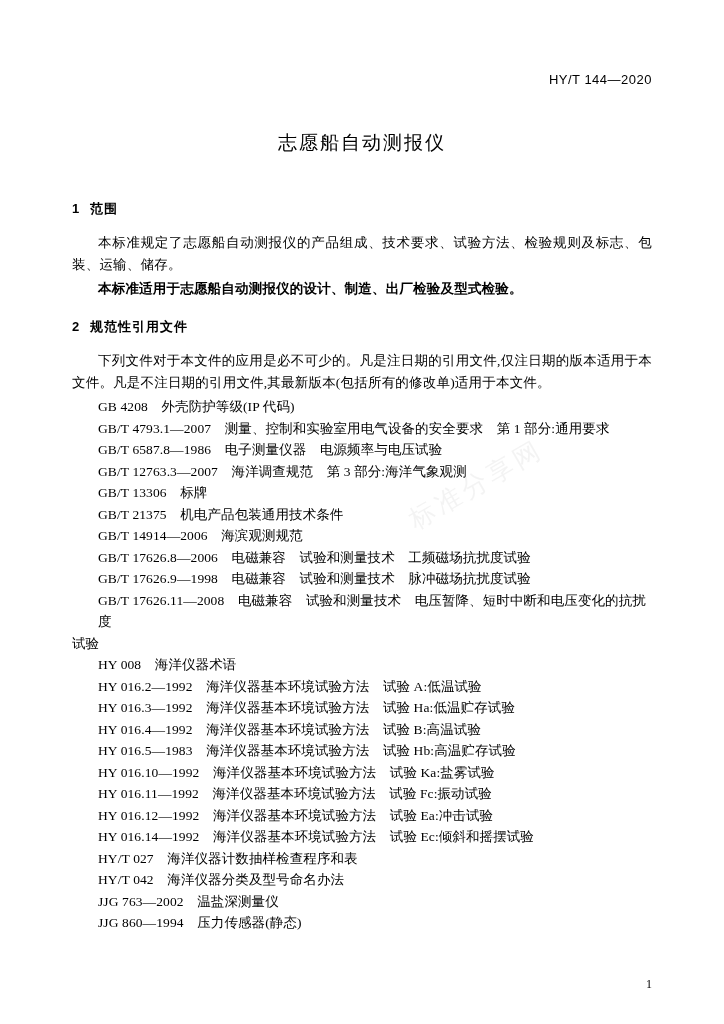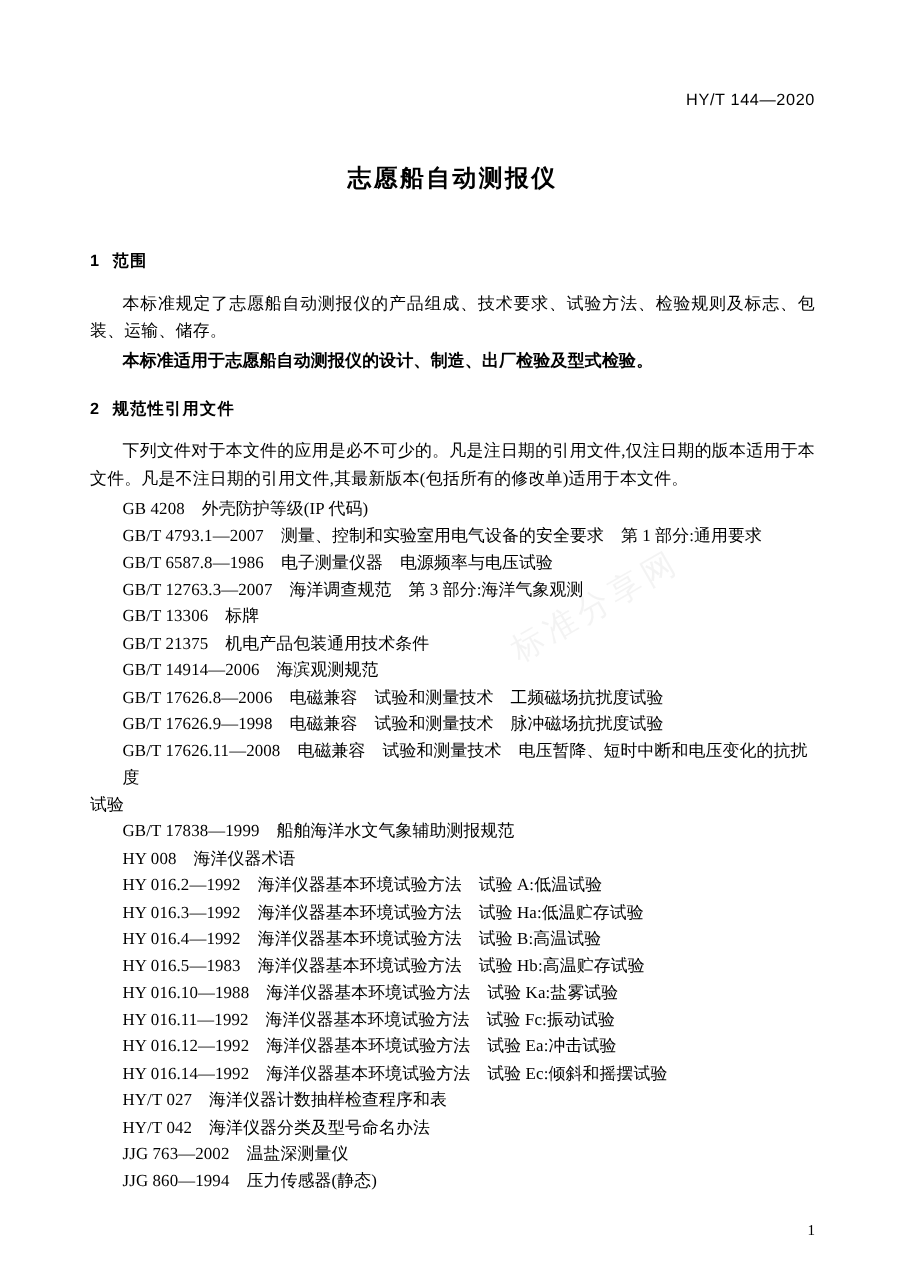--- a/index.html
+++ b/index.html
@@ -31,21 +31,21 @@
     letter-spacing: 0.5px;
     white-space: nowrap;
   }
   .doc-title {
     position: absolute;
     top: 130px;
     left: 0;
     width: 724px;
     text-align: center;
     font-family: "Liberation Sans", sans-serif;
-    font-weight: bold;
+    font-weight: normal;
     font-size: 19px;
     letter-spacing: 2px;
   }
   .content {
     position: absolute;
     top: 200px;
     left: 72px;
     width: 580px;
   }
   .sec-head {
@@ -152,27 +152,26 @@
       <li class="ref-item">GB/T 12763.3—2007　海洋调查规范　第 3 部分:海洋气象观测</li>
       <li class="ref-item">GB/T 13306　标牌</li>
       <li class="ref-item">GB/T 21375　机电产品包装通用技术条件</li>
       <li class="ref-item">GB/T 14914—2006　海滨观测规范</li>
       <li class="ref-item">GB/T 17626.8—2006　电磁兼容　试验和测量技术　工频磁场抗扰度试验</li>
       <li class="ref-item">GB/T 17626.9—1998　电磁兼容　试验和测量技术　脉冲磁场抗扰度试验</li>
       <li class="ref-item wrap">
         <span>GB/T 17626.11—2008　电磁兼容　试验和测量技术　电压暂降、短时中断和电压变化的抗扰度</span>
         <span class="hang">试验</span>
       </li>
-      <li class="ref-item">GB/T 17838—1999　船舶海洋水文气象辅助测报规范</li>
       <li class="ref-item">HY 008　海洋仪器术语</li>
       <li class="ref-item">HY 016.2—1992　海洋仪器基本环境试验方法　试验 A:低温试验</li>
       <li class="ref-item">HY 016.3—1992　海洋仪器基本环境试验方法　试验 Ha:低温贮存试验</li>
       <li class="ref-item">HY 016.4—1992　海洋仪器基本环境试验方法　试验 B:高温试验</li>
       <li class="ref-item">HY 016.5—1983　海洋仪器基本环境试验方法　试验 Hb:高温贮存试验</li>
-      <li class="ref-item">HY 016.10—1988　海洋仪器基本环境试验方法　试验 Ka:盐雾试验</li>
+      <li class="ref-item">HY 016.10—1992　海洋仪器基本环境试验方法　试验 Ka:盐雾试验</li>
       <li class="ref-item">HY 016.11—1992　海洋仪器基本环境试验方法　试验 Fc:振动试验</li>
       <li class="ref-item">HY 016.12—1992　海洋仪器基本环境试验方法　试验 Ea:冲击试验</li>
       <li class="ref-item">HY 016.14—1992　海洋仪器基本环境试验方法　试验 Ec:倾斜和摇摆试验</li>
       <li class="ref-item">HY/T 027　海洋仪器计数抽样检查程序和表</li>
       <li class="ref-item">HY/T 042　海洋仪器分类及型号命名办法</li>
       <li class="ref-item">JJG 763—2002　温盐深测量仪</li>
       <li class="ref-item">JJG 860—1994　压力传感器(静态)</li>
     </ul>
 
   </div>

